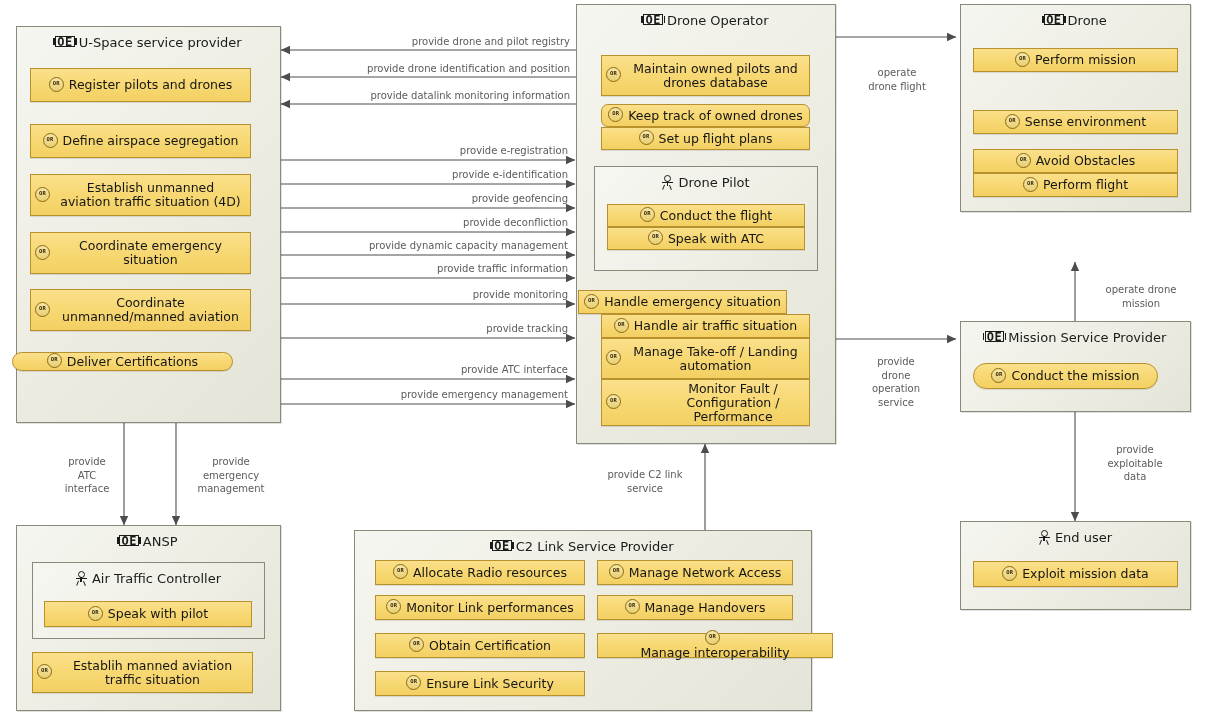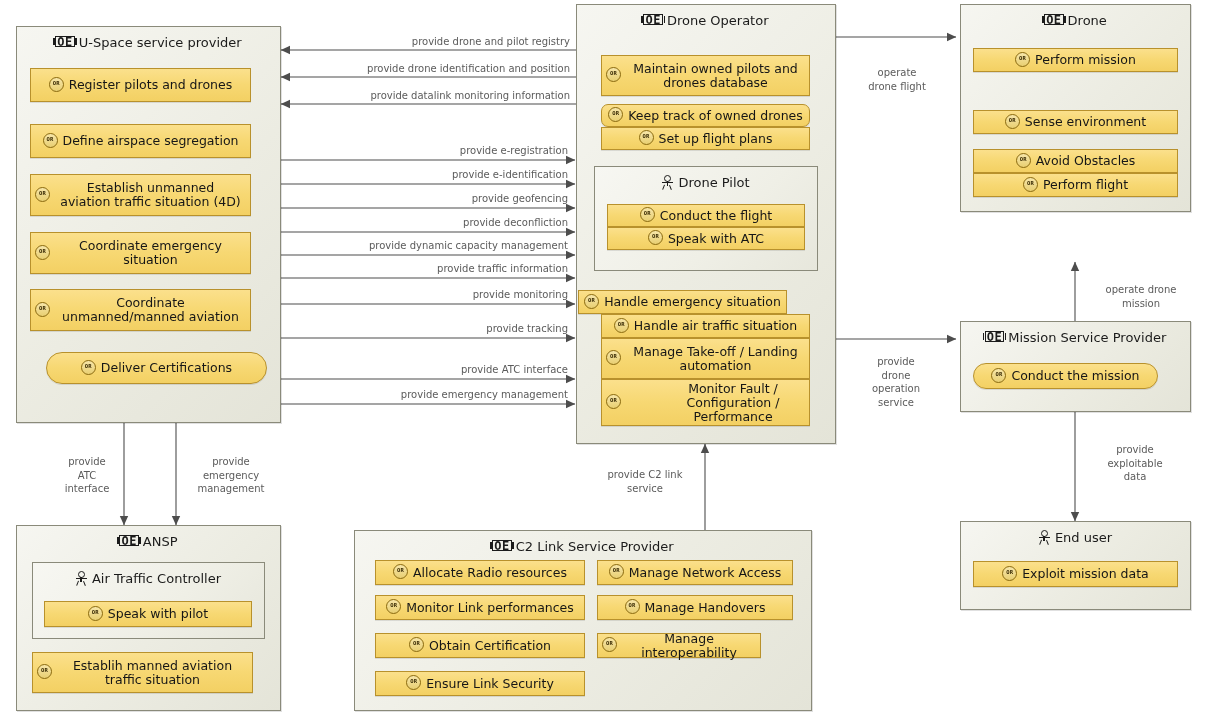--- a/index.html
+++ b/index.html
@@ -214,21 +214,21 @@
 aviation traffic situation (4D)</span>
   </div>
   <div class="cap two" style="left:30px;top:232px;width:221px;height:42px;white-space:pre-line;">
     <span class="or">OR</span><span class="lbl">Coordinate emergency
 situation</span>
   </div>
   <div class="cap two" style="left:30px;top:289px;width:221px;height:42px;white-space:pre-line;">
     <span class="or">OR</span><span class="lbl">Coordinate
 unmanned/manned aviation</span>
   </div>
-  <div class="cap" style="left:46px;top:352px;width:221px;height:32px;border-radius:16px;">
+  <div class="cap" style="left:12px;top:352px;width:221px;height:19px;border-radius:16px;">
     <span class="or">OR</span>
       <span class="lbl">Deliver Certifications</span>
   </div>
 
   <div class="node" style="left:576px;top:4px;width:260px;height:440px;">
     <div class="node-title">
       <span class="oe">OE</span><span class="ttl">Drone Operator</span>
     </div>
   </div>
   <div class="cap two" style="left:601px;top:55px;width:209px;height:41px;white-space:pre-line;">
@@ -358,18 +358,18 @@
       <span class="lbl">Ensure Link Security</span>
   </div>
   <div class="cap" style="left:597px;top:560px;width:196px;height:25px;">
     <span class="or">OR</span>
       <span class="lbl">Manage Network Access</span>
   </div>
   <div class="cap" style="left:597px;top:595px;width:196px;height:25px;">
     <span class="or">OR</span>
       <span class="lbl">Manage Handovers</span>
   </div>
-  <div class="cap" style="left:597px;top:633px;width:164px;height:25px;">
+  <div class="cap" style="left:597px;top:633px;width:236px;height:25px;flex-direction:column;">
     <span class="or">OR</span>
       <span class="lbl">Manage interoperability</span>
   </div>
 
 </div>
 
 </body></html>

